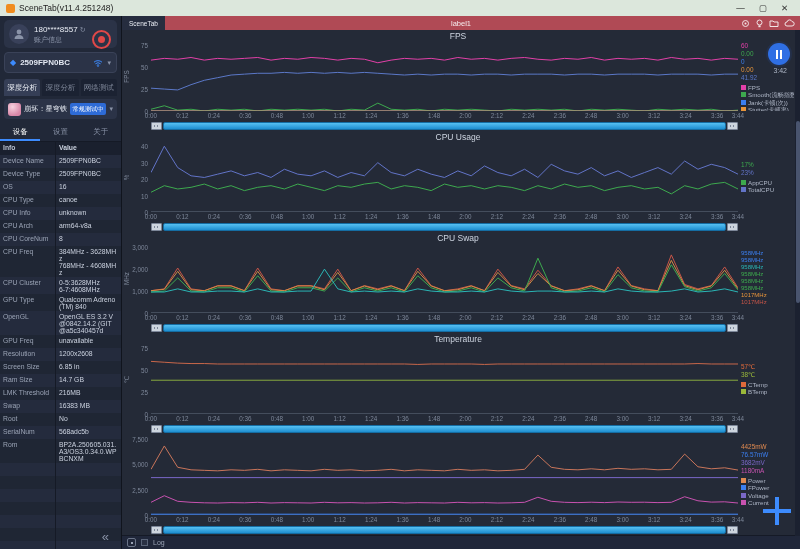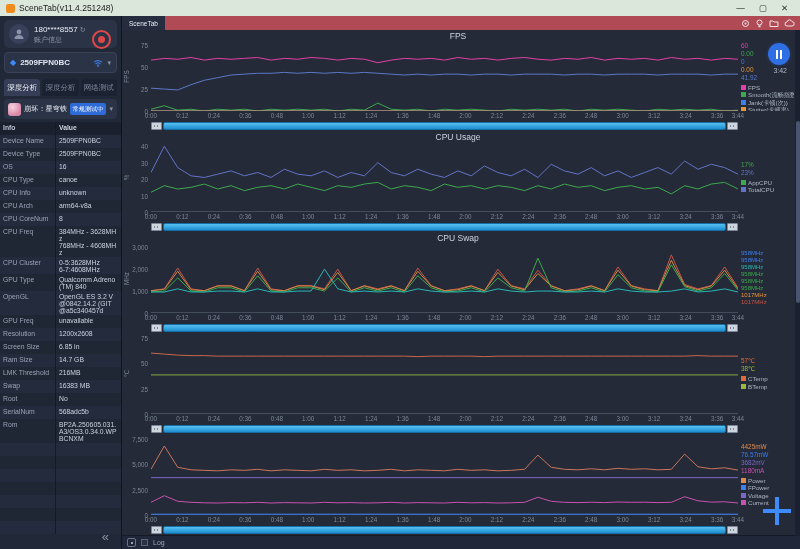--- a/index.html
+++ b/index.html
@@ -136,20 +136,25 @@
       <span class="test-tab">网络测试</span>
     </div>
 
     <div class="app-row">
       <span class="app-avatar"></span>
       <span class="app-name">崩坏：星穹铁道</span>
       <span class="badge">常规测试中</span>
       <span class="caret">▾</span>
     </div>
 
+    <div class="info-tabs">
+      <span class="info-tab active">设备</span>
+      <span class="info-tab">设置</span>
+      <span class="info-tab">关于</span>
+    </div>
 
     <div class="info-table">
         <div class="irow ihead">
           <span class="ilabel">Info</span>
           <span class="ivalue">Value</span>
         </div>
         <div class="irow odd">
           <span class="ilabel">Device Name</span>
           <span class="ivalue">2509FPN0BC</span>
         </div>
@@ -259,20 +264,21 @@
           <span class="ilabel"></span>
           <span class="ivalue"></span>
         </div>
       </div>
     <span class="collapse">«</span>
   </div>
 
   <div class="main">
     <div class="scene-bar">
       <span class="scene-tab">SceneTab</span>
+      <span class="scene-label">label1</span>
       <span class="scene-icons">
         <svg width="9" height="9" viewBox="0 0 9 9">
             <circle cx="4.5" cy="4.5" r="3" stroke="#f2e4e6" fill="none"></circle>
             <circle cx="4.5" cy="4.5" r="1" fill="#f2e4e6"></circle>
           </svg>
         <svg width="9" height="9" viewBox="0 0 9 9">
             <circle cx="4.5" cy="3.5" r="2.5" stroke="#f2e4e6" fill="none"></circle>
             <rect x="3.4" y="6.4" width="2.2" height="1.8" fill="#f2e4e6"></rect>
           </svg>
         <svg width="10" height="9" viewBox="0 0 10 9">
@@ -488,20 +494,21 @@
             <span style="left: 96.4286%;">3:36</span>
             <span style="left: 100%;">3:44</span>
           </div>
           <div class="sbar">
             <span class="handle"></span>
             <span class="track"></span>
             <span class="handle"></span>
           </div>
         </div>
         <div class="chart">
+          <div class="chart-title">Temperature</div>
           <div class="chart-body">
             <div class="ylab">
               <span>℃</span>
             </div>
             <div class="yticks">
               <span style="top: 100%;">0</span>
               <span style="top: 68.6667%;">25</span>
               <span style="top: 37.3333%;">50</span>
               <span style="top: 6%;">75</span>
             </div>

